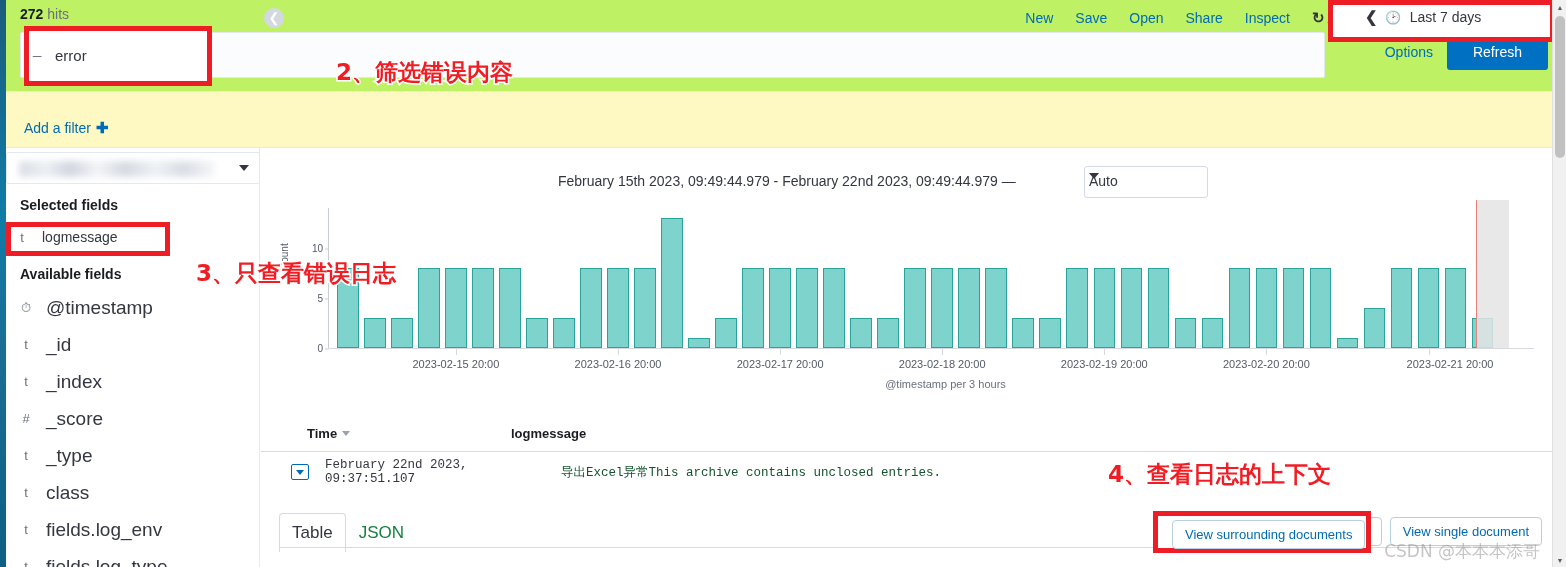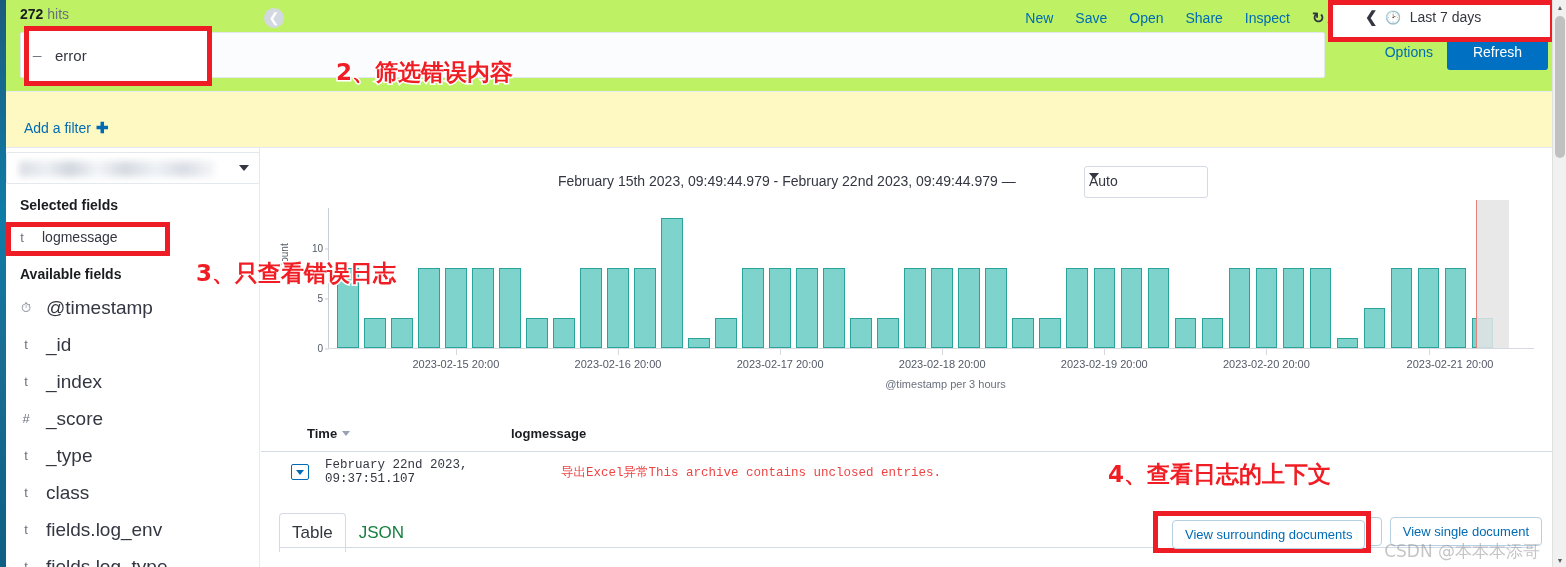--- a/index.html
+++ b/index.html
@@ -203,21 +203,21 @@
   }
   .expand-caret {
     width: 0; height: 0; border-left: 4px solid transparent;
     border-right: 4px solid transparent; border-top: 5px solid #006bb4;
   }
   .doc-time {
     width: 252px; padding-left: 16px;
     font-family: "Liberation Mono", monospace; font-size: 12.5px; color: #343741;
   }
   .doc-msg {
-    font-family: "Liberation Mono", monospace; font-size: 12.5px; color: #ef4444; text-align: center;
+    font-family: "Liberation Mono", monospace; font-size: 12.5px; color: #14532d; text-align: center;
   }
 
   
   .detail-area { position: absolute; left: 0; top: 355px; width: 1291px; height: 64px; }
   .tabs { position: absolute; left: 18px; top: 10px; display: flex; }
   .tab {
     font-size: 17px; padding: 9px 12px; border: 1px solid transparent;
     border-bottom: none; border-radius: 4px 4px 0 0;
   }
   .tab.active {

